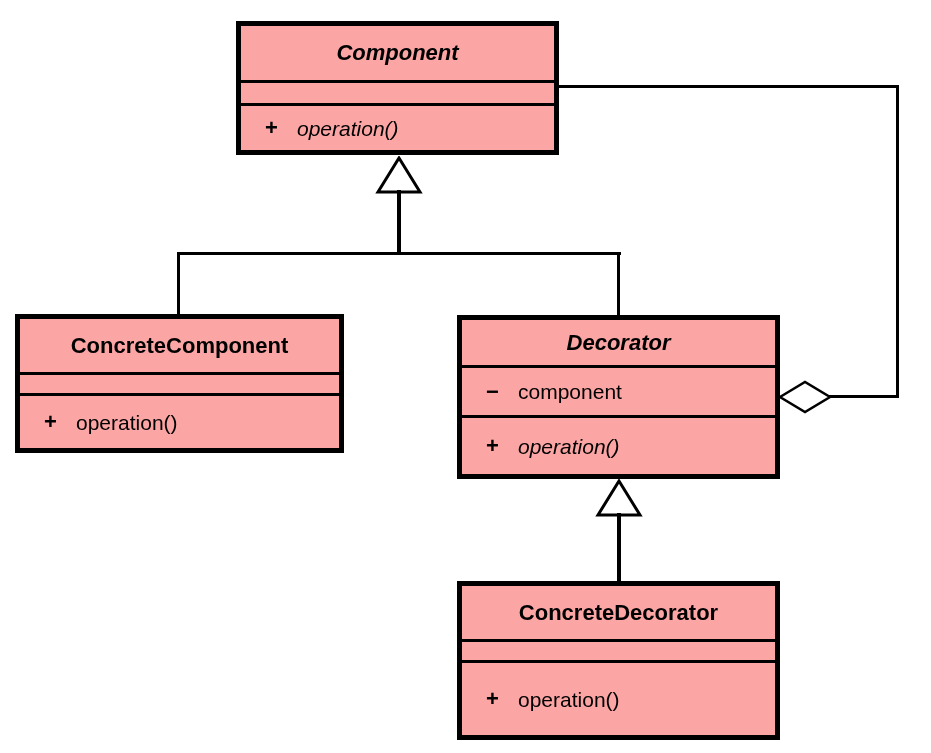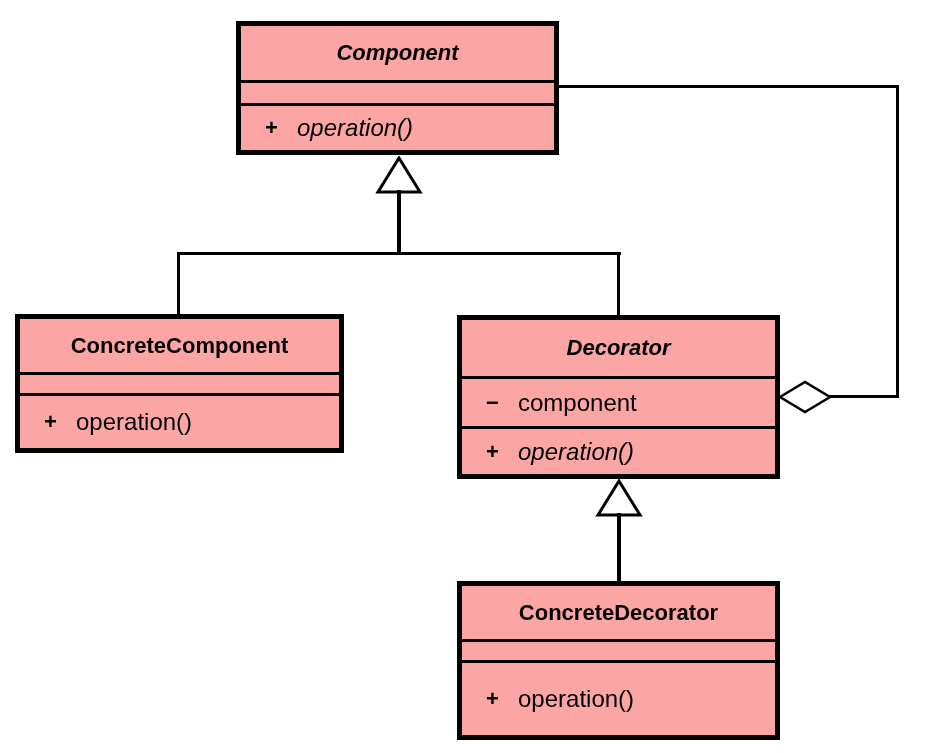--- a/index.html
+++ b/index.html
@@ -57,21 +57,21 @@
   .vis {
     position: absolute;
     left: 24px;
     font-weight: bold;
     font-size: 22px;
     line-height: 1;
   }
   .mname {
     position: absolute;
     left: 56px;
-    font-size: 24px;
+    font-size: 21px;
     line-height: 1;
   }
   .mname.abstract {
     font-style: italic;
   }
 
   
   .edge-v {
     position: absolute;
     width: 3px;
@@ -109,21 +109,21 @@
   <div class="uml-class" style="left:15px; top:314px; width:329px; height:139px;">
     <div class="compartment class-title" style="height:53px;">ConcreteComponent</div>
     <div class="compartment empty" style="height:21px;"></div>
     <div class="compartment member-row" style="flex:1 1 auto;">
       <span class="vis">+</span>
       <span class="mname">operation()</span>
     </div>
   </div>
 
   <div class="uml-class" style="left:457px; top:315px; width:323px; height:164px;">
-    <div class="compartment class-title abstract" style="height:56px;font-style:italic;">Decorator</div>
+    <div class="compartment class-title abstract" style="height:45px;font-style:italic;">Decorator</div>
     <div class="compartment member-row" style="height:50px;">
       <span class="vis">−</span>
       <span class="mname">component</span>
     </div>
     <div class="compartment member-row" style="flex:1 1 auto;">
       <span class="vis">+</span>
       <span class="mname abstract">operation()</span>
     </div>
   </div>
 

